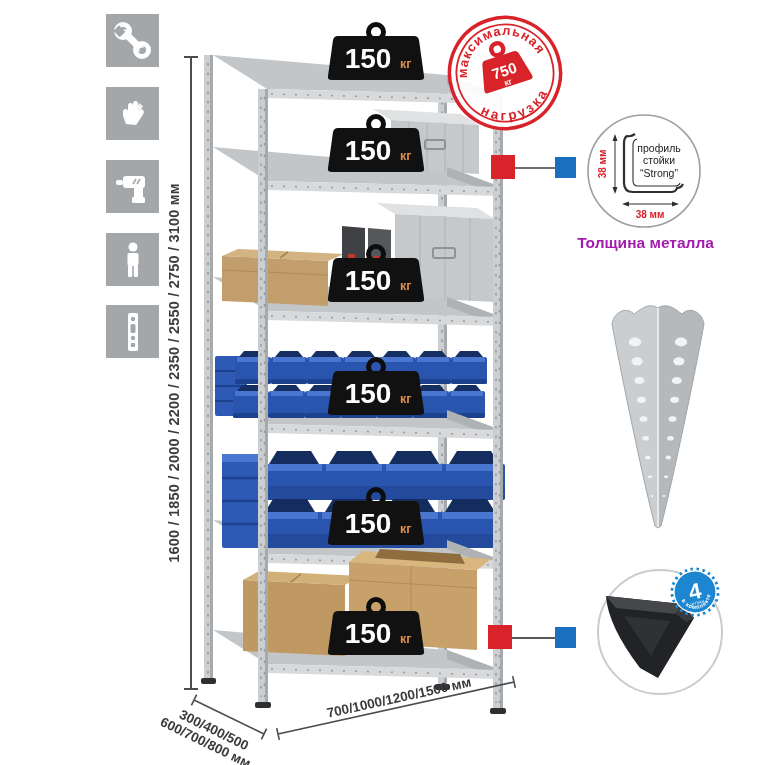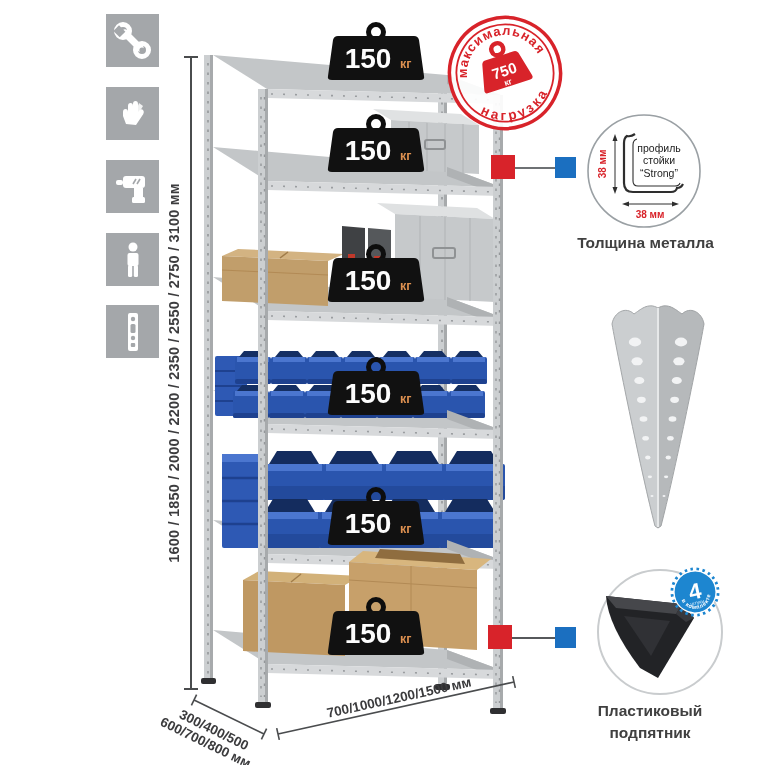--- a/index.html
+++ b/index.html
@@ -18,21 +18,21 @@
   .vdim-label{position:absolute;left:174px;top:373px;transform:translate(-50%,-50%) rotate(-90deg);
               white-space:nowrap;font-size:14.5px;font-weight:600;color:#3c3c3e;letter-spacing:.2px;}
 
   
   .sq-red{position:absolute;width:24px;height:24px;background:#d8232a;}
   .sq-blue{position:absolute;width:21px;height:21px;background:#1b6fc0;}
   .callout-line{position:absolute;height:2px;background:#6e7174;}
 
   
   .caption{position:absolute;text-align:center;font-size:15.5px;font-weight:600;
-           color:#404040;line-height:1.45;}
+           color:#a21caf;line-height:1.45;}
   .caption span{display:block;}
 
   .abs{position:absolute;}
 </style>
 </head>
 <body>
 
 <div class="canvas">
 
   <div class="icon-tile" style="top:14px">
@@ -393,24 +393,20 @@
       <defs>
           <path id="fbArc" d="M -15,2 A 15,15 0 0 0 15,2"></path>
         </defs>
       <text y="7" text-anchor="middle" font-size="22" font-weight="bold" fill="#fff">4</text>
       <text y="12.5" text-anchor="middle" font-size="5" fill="#dbefff">штуки</text>
       <text font-size="5.6" font-weight="bold" fill="#fff" letter-spacing="0.6">
         <textPath href="#fbArc" startOffset="50%" text-anchor="middle">в комплекте</textPath>
       </text>
     </g>
   </svg>
-  <div class="caption" style="left:560px;top:700px;width:180px">
-    <span>Пластиковый</span>
-    <span>подпятник</span>
-  </div>
 
   <svg class="abs" style="left:158px;top:668px;overflow:visible" width="395" height="95" viewBox="0 0 395 95">
     <g stroke="#4a4c4e" stroke-width="1.6">
       <line x1="36" y1="32" x2="106" y2="66"></line>
       <line x1="33.4" y1="37.4" x2="38.6" y2="26.6"></line>
       <line x1="103.4" y1="71.4" x2="108.6" y2="60.6"></line>
     </g>
     <g transform="translate(54,66) rotate(26)" fill="#3b3b3d" font-size="13.5" font-weight="bold">
       <text x="0" y="0" text-anchor="middle">300/400/500</text>
       <text x="-2" y="15" text-anchor="middle">600/700/800 мм</text>

